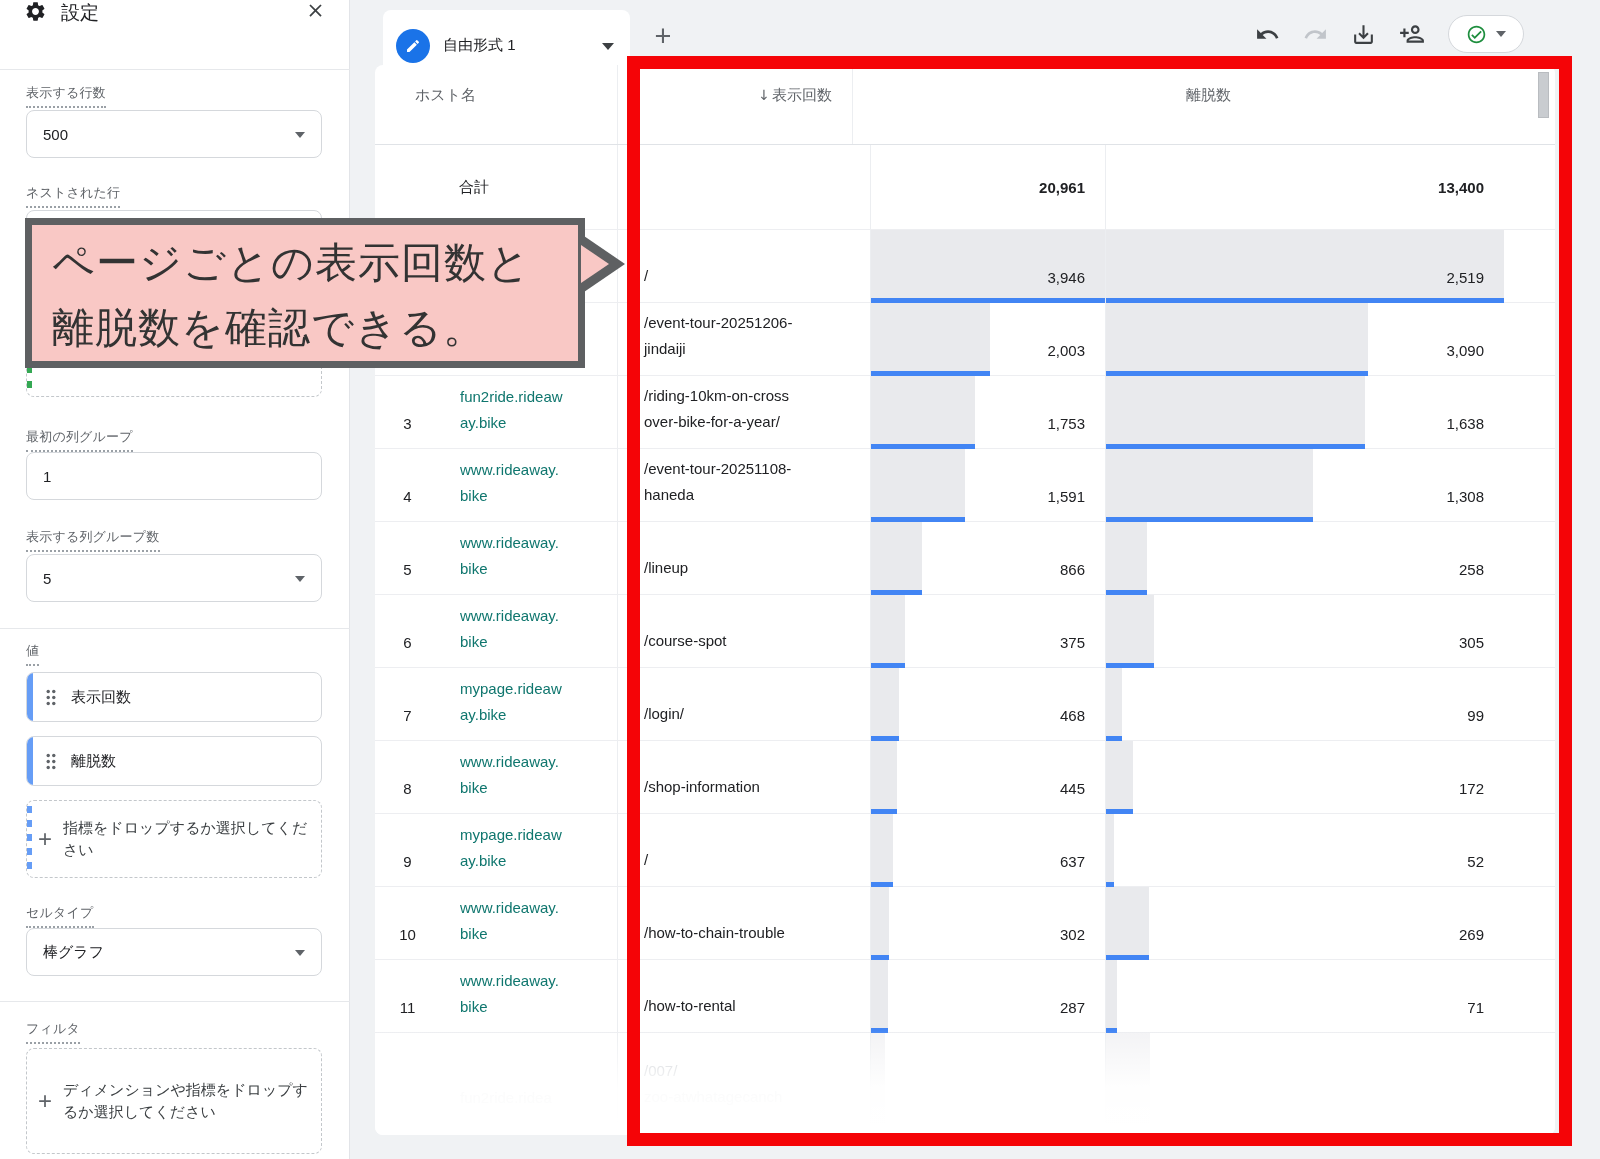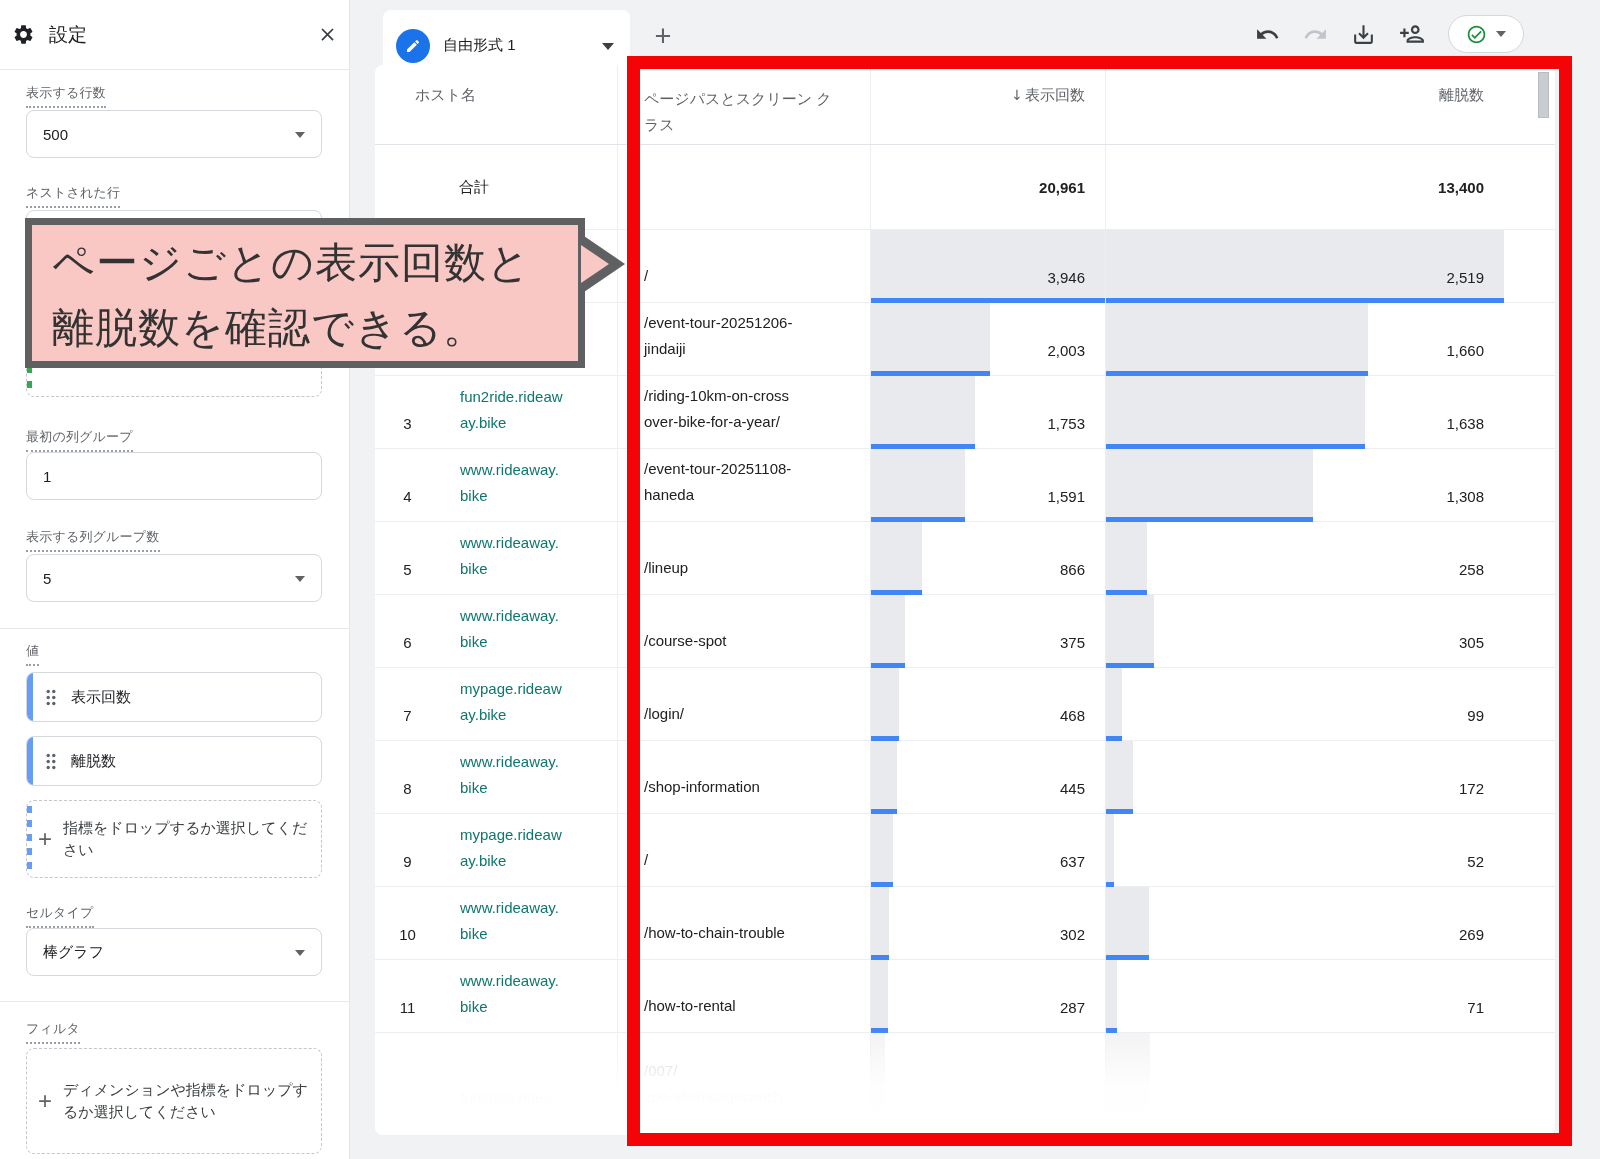--- a/index.html
+++ b/index.html
@@ -1,21 +1,21 @@
 <!DOCTYPE html>
 <html><head>
 <meta charset="utf-8">
 <style>
   * { margin:0; padding:0; box-sizing:border-box; }
   html,body { width:1600px; height:1159px; overflow:hidden; }
   body { font-family:"Liberation Sans","DejaVu Sans",sans-serif; background:#f0f2f4; position:relative; color:#202124; }
 
   
   .sidebar { position:absolute; left:0; top:0; width:350px; height:1159px; background:#fff; border-right:1px solid #e2e4e8; z-index:10; }
-  .sp-header { position:absolute; left:0; top:0; width:350px; height:70px; display:flex; align-items:center; gap:14px; padding:0 12px; border-bottom:1px solid #e6e8eb; }
+  .sp-header { position:absolute; left:0; top:0; width:350px; height:70px; display:flex; align-items:flex-start; gap:14px; padding:0 24px; border-bottom:1px solid #e6e8eb; }
   .sp-title { font-size:19px; font-weight:500; color:#202124; }
   .sp-close { margin-left:auto; cursor:pointer; display:flex; }
   .sp-label { position:absolute; left:26px; font-size:13px; color:#5f6368; letter-spacing:.2px; padding-bottom:4px; border-bottom:2px dotted #9aa0a6; }
   .box { position:absolute; left:26px; width:296px; height:48px; background:#fff; border:1px solid #d5d8dc; border-radius:8px; display:flex; align-items:center; padding-left:16px; font-size:15px; color:#202124; }
   .box.select::after { content:""; position:absolute; right:16px; top:50%; margin-top:-2px; border:5px solid transparent; border-top:6px solid #5f6368; }
   .chip { position:absolute; left:26px; width:296px; height:50px; background:#fff; border:1px solid #d5d8dc; border-radius:8px; display:flex; align-items:center; gap:15px; padding-left:19px; overflow:hidden; }
   .chip::before { content:""; position:absolute; left:0; top:0; bottom:0; width:6px; background:#669df6; }
   .chip-label { font-size:15px; color:#202124; }
   .dropzone { position:absolute; left:26px; width:296px; border:1px dashed #c3c7cb; border-radius:8px; display:flex; align-items:center; gap:11px; padding:8px 12px 8px 11px; font-size:15px; color:#3c4043; line-height:1.5; }
   .dropzone.blue-accent::before { content:""; position:absolute; left:0; top:5px; bottom:5px; width:5px; background:repeating-linear-gradient(to bottom,#669df6 0 7px,transparent 7px 14px); }
@@ -193,21 +193,20 @@
       <svg width="21" height="21" viewBox="0 0 24 24" fill="#1e8e3e">
           <path d="M12 2C6.48 2 2 6.48 2 12s4.48 10 10 10 10-4.48 10-10S17.52 2 12 2zm0 18c-4.41 0-8-3.59-8-8s3.59-8 8-8 8 3.59 8 8-3.59 8-8 8zm4.59-12.42L10 14.17l-2.59-2.58L6 13l4 4 8-8z"></path>
         </svg>
       <span class="pill-caret"></span>
     </span>
   </div>
 
   <div class="panel">
     <div class="thead">
       <div class="h-host">ホスト名</div>
-      <div class="h-path">ページパスとスクリーン クラス</div>
       <div class="h-views"><span class="sort-arrow">↓</span><span>表示回数</span></div>
       <div class="h-exits">離脱数</div>
       <div class="gutter"></div>
     </div>
 
     <div class="total-row">
       <div class="t-label">合計</div>
       <div class="t-path"></div>
       <div class="t-views">20,961</div>
       <div class="t-exits">13,400</div>
@@ -237,21 +236,21 @@
     <div class="c-host"></div>
     <div class="c-path">/event-tour-20251206-jindaiji</div>
     <div class="c-views">
       <div class="bar" style="width: 50.7603%;"></div>
       <div class="barline" style="width: 50.7603%;"></div>
       <span class="val">2,003</span>
     </div>
     <div class="c-exits">
       <div class="bar" style="width: 65.8992%;"></div>
       <div class="barline" style="width: 65.8992%;"></div>
-      <span class="val">1,660</span>
+      <span class="val">3,090</span>
     </div>
     <div class="gutter"></div>
   </div>
 
   <div class="trow">
     <div class="c-num">3</div>
     <div class="c-host">fun2ride.rideaway.bike</div>
     <div class="c-path">/riding-10km-on-crossover-bike-for-a-year/</div>
     <div class="c-views">
       <div class="bar" style="width: 44.4247%;"></div>

